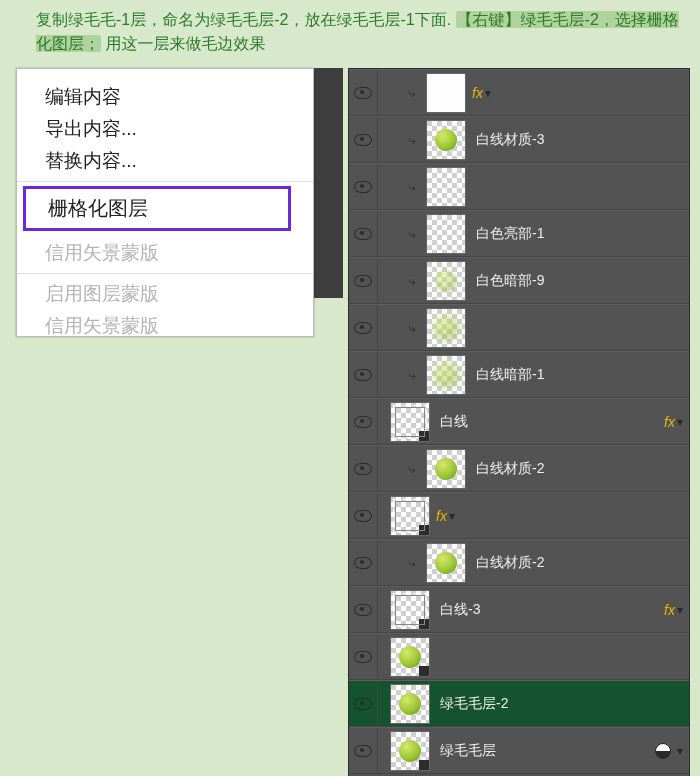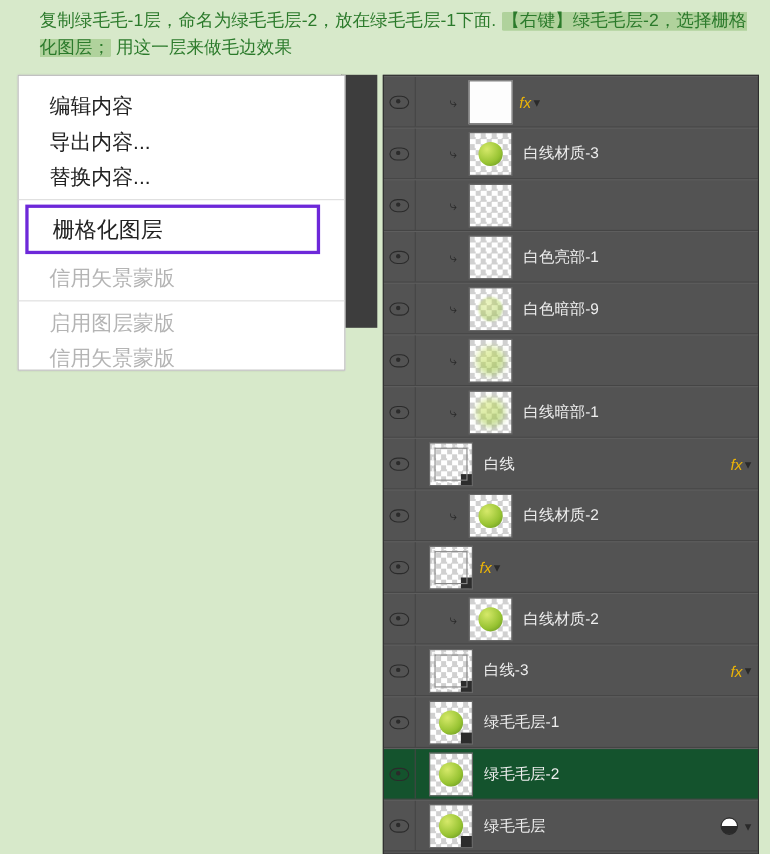--- a/index.html
+++ b/index.html
@@ -349,21 +349,20 @@
     </div>
     <div class="lrow">
       <div class="vis">
         <div class="eye"></div>
       </div>
       <div class="indent" style="width: 6px;"></div>
       <div class="thumb checker">
         <div class="ball"></div>
         <div class="smart-badge"></div>
       </div>
-      <div class="lname">绿毛毛层-1</div>
     </div>
     <div class="lrow selected">
       <div class="vis">
         <div class="eye"></div>
       </div>
       <div class="indent" style="width: 6px;"></div>
       <div class="thumb checker">
         <div class="ball"></div>
       </div>
       <div class="lname">绿毛毛层-2</div>

